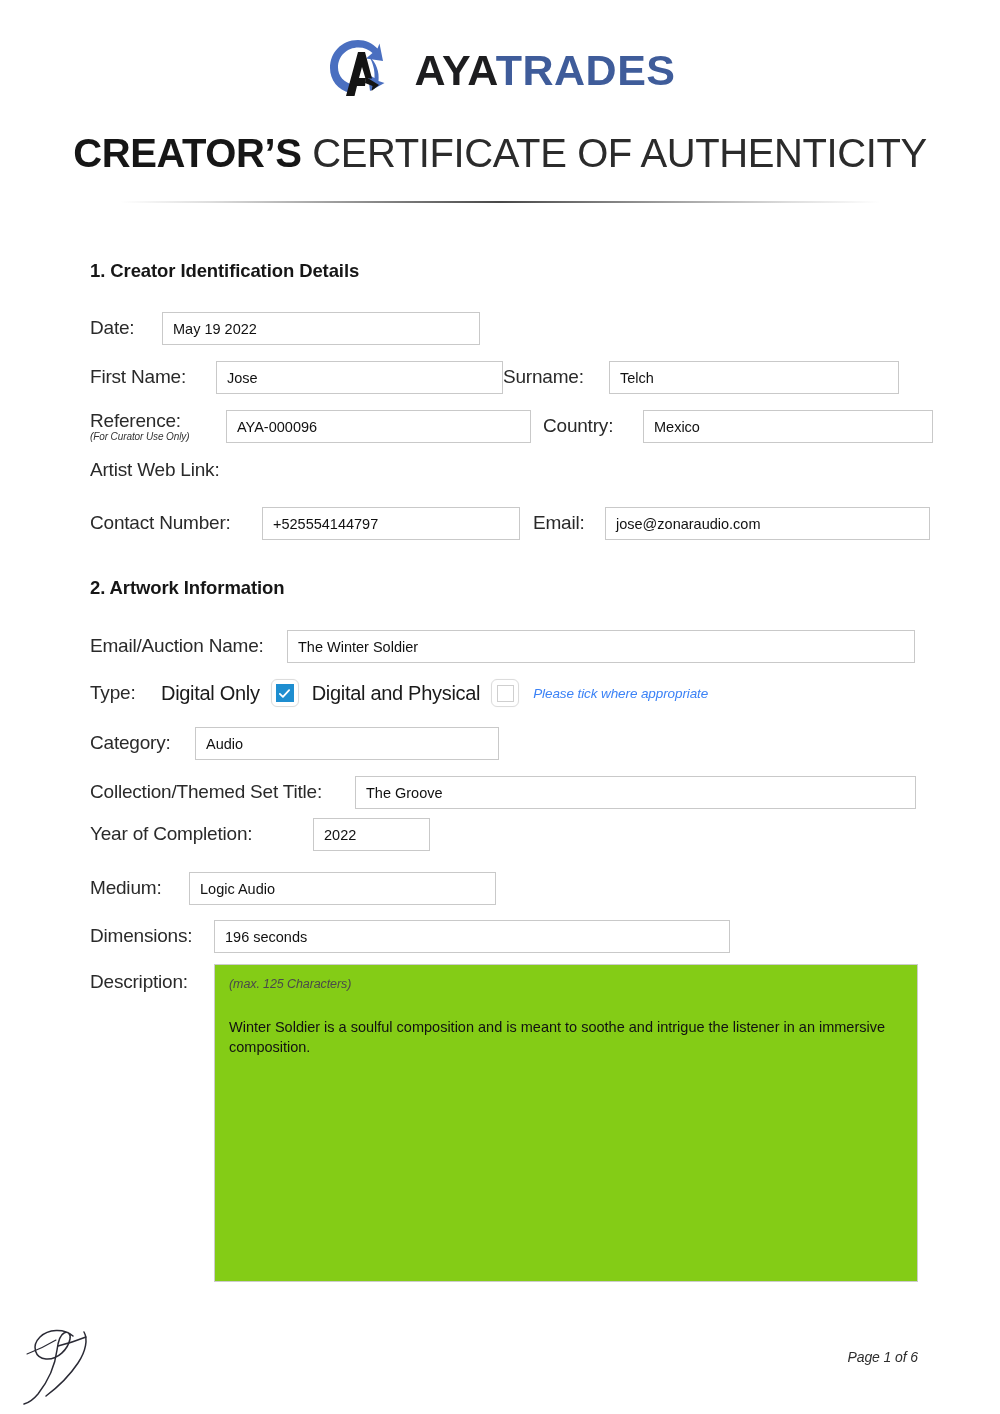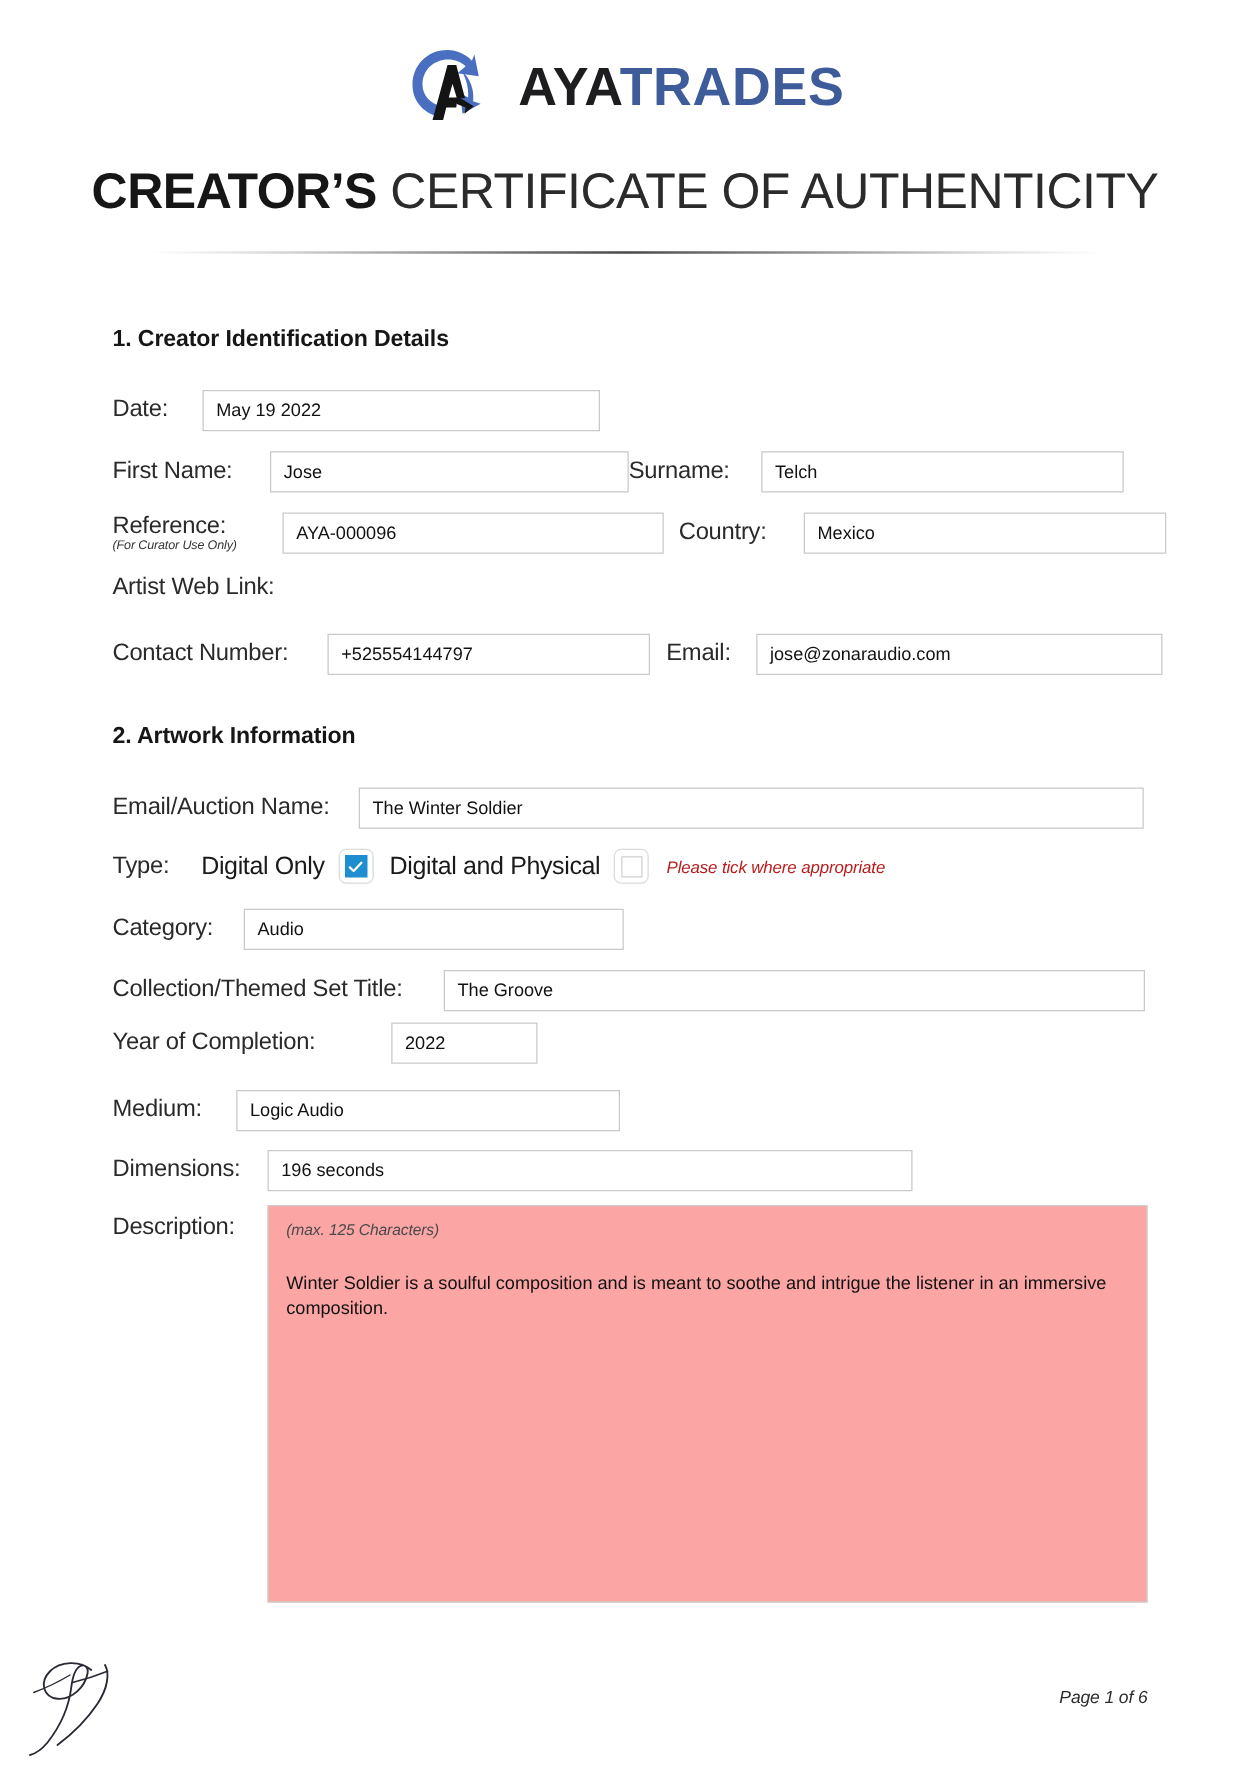--- a/index.html
+++ b/index.html
@@ -135,36 +135,36 @@
   .cbox .inner-off {
     width: 17px; height: 17px;
     border: 1px solid #cfcfcf;
     background: #fff;
   }
   .check-glyph { width: 13px; height: 13px; display:block; }
 
   .tick-note {
     font-size: 13.5px;
     font-style: italic;
-    color: #b91c1c;
+    color: #3b82f6;
     letter-spacing: -0.1px;
   }
 
   .type-opt {
     font-size: 20px;
     font-weight: 400;
     color: #1a1a1a;
     letter-spacing: -0.3px;
     white-space: nowrap;
   }
 
   .desc-box {
     position: absolute;
     border: 1px solid #cccccc;
-    background: #fca5a5;
+    background: #84cc16;
     padding: 12px 14px;
   }
   .desc-hint {
     font-size: 12.5px;
     font-style: italic;
     color: #4a4a4a;
     letter-spacing: -0.1px;
   }
   .desc-text {
     margin-top: 26px;

